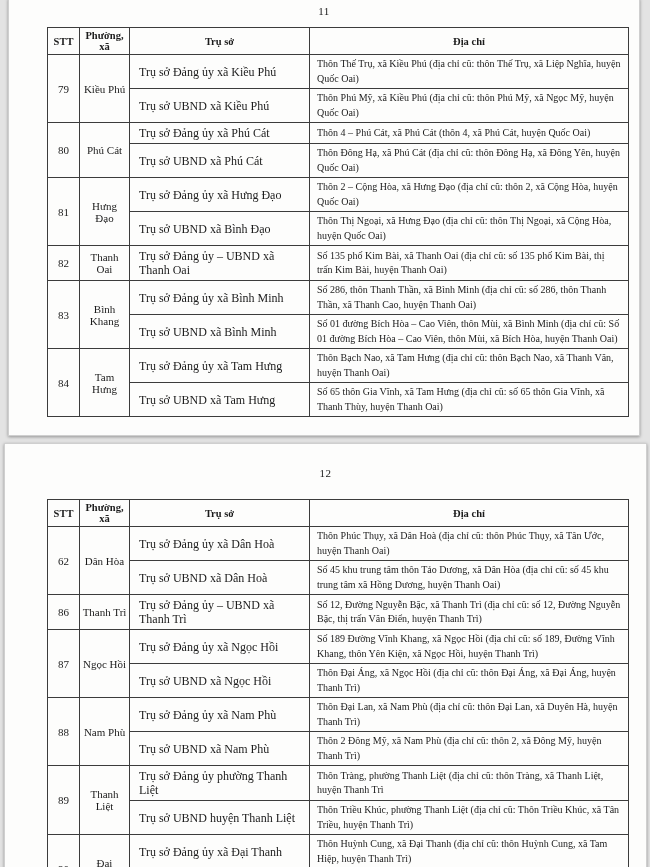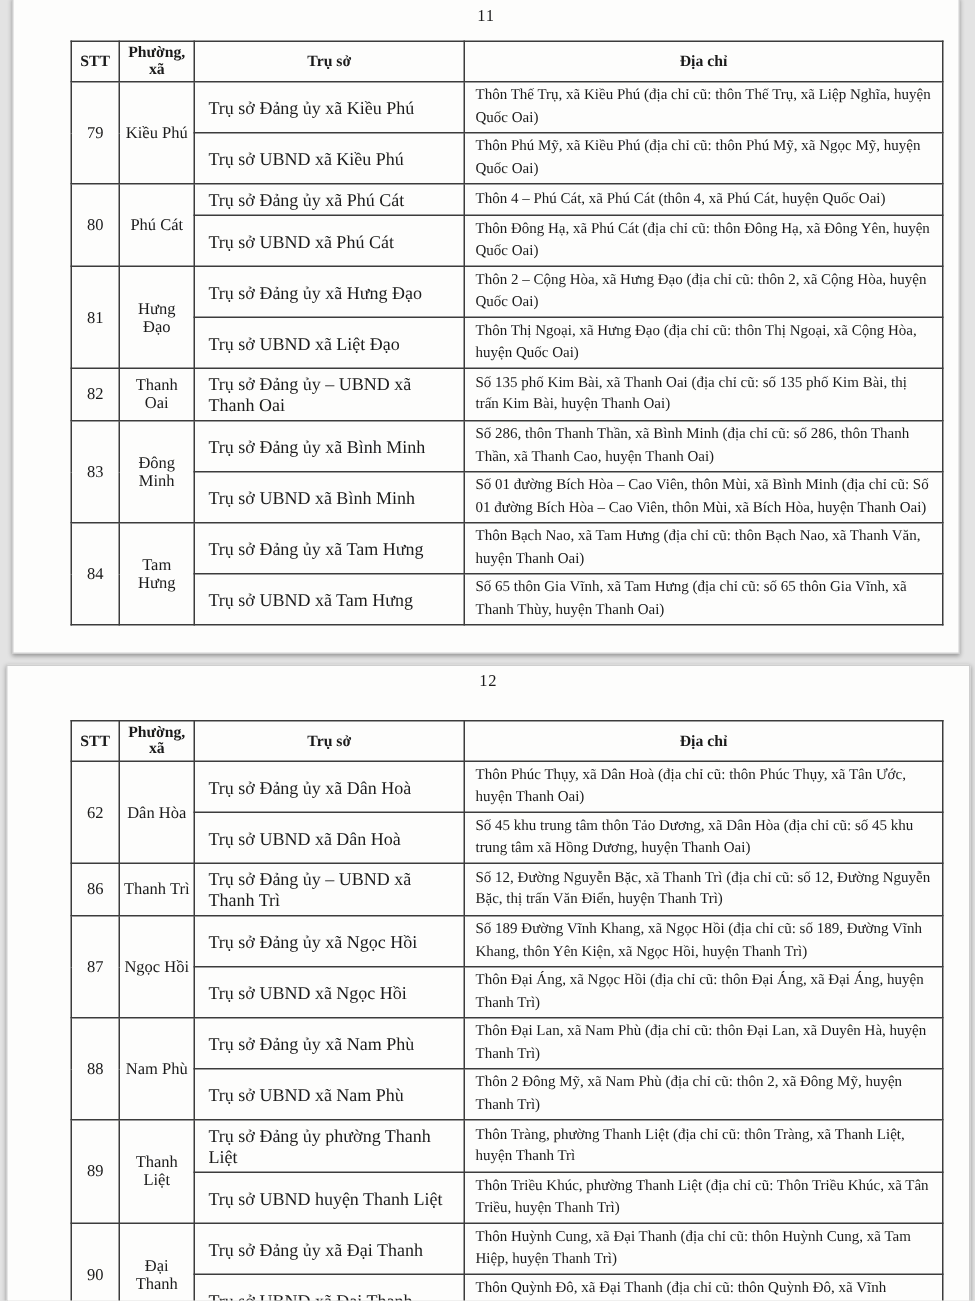--- a/index.html
+++ b/index.html
@@ -19,21 +19,21 @@
     box-sizing:border-box;
   }
   .page-11{left:8px;top:-2px;width:632px;height:438px;border-top:none;}
   .page-12{left:4px;top:443px;width:643px;height:430px;border-bottom:none;}
   .pagenum{
     text-align:center;
     font-size:11px;
     letter-spacing:.5px;
   }
   .page-11 .pagenum{padding-top:7px;}
-  .page-12 .pagenum{padding-top:4px;}
+  .page-12 .pagenum{padding-top:23px;}
   table.doc{
     border-collapse:collapse;
     table-layout:fixed;
     width:581px;
   }
   .page-11 table.doc{margin:10px 0 0 38px;}
   .page-12 table.doc{margin:20px 0 0 42px;}
   table.doc th, table.doc td{
     border:1px solid #3c3c3c;
     box-sizing:border-box;
@@ -105,32 +105,32 @@
           <td class="office">Trụ sở UBND xã Phú Cát</td>
           <td class="address">Thôn Đông Hạ, xã Phú Cát (địa chỉ cũ: thôn Đông Hạ, xã Đông Yên, huyện Quốc Oai)</td>
         </tr>
         <tr>
           <td class="stt" rowspan="2">81</td>
           <td class="ward" rowspan="2">Hưng Đạo</td>
           <td class="office">Trụ sở Đảng ủy xã Hưng Đạo</td>
           <td class="address">Thôn 2 – Cộng Hòa, xã Hưng Đạo (địa chỉ cũ: thôn 2, xã Cộng Hòa, huyện Quốc Oai)</td>
         </tr>
         <tr>
-          <td class="office">Trụ sở UBND xã Liệt Đạo</td>
+          <td class="office">Trụ sở UBND xã Bình Đạo</td>
           <td class="address">Thôn Thị Ngoại, xã Hưng Đạo (địa chỉ cũ: thôn Thị Ngoại, xã Cộng Hòa, huyện Quốc Oai)</td>
         </tr>
         <tr>
           <td class="stt" rowspan="1">82</td>
           <td class="ward" rowspan="1">Thanh Oai</td>
           <td class="office">Trụ sở Đảng ủy – UBND xã Thanh Oai</td>
           <td class="address">Số 135 phố Kim Bài, xã Thanh Oai (địa chỉ cũ: số 135 phố Kim Bài, thị trấn Kim Bài, huyện Thanh Oai)</td>
         </tr>
         <tr>
           <td class="stt" rowspan="2">83</td>
-          <td class="ward" rowspan="2">Đông Minh</td>
+          <td class="ward" rowspan="2">Bình Khang</td>
           <td class="office">Trụ sở Đảng ủy xã Bình Minh</td>
           <td class="address">Số 286, thôn Thanh Thần, xã Bình Minh (địa chỉ cũ: số 286, thôn Thanh Thần, xã Thanh Cao, huyện Thanh Oai)</td>
         </tr>
         <tr>
           <td class="office">Trụ sở UBND xã Bình Minh</td>
           <td class="address">Số 01 đường Bích Hòa – Cao Viên, thôn Mùi, xã Bình Minh (địa chỉ cũ: Số 01 đường Bích Hòa – Cao Viên, thôn Mùi, xã Bích Hòa, huyện Thanh Oai)</td>
         </tr>
         <tr>
           <td class="stt" rowspan="2">84</td>
           <td class="ward" rowspan="2">Tam Hưng</td>

